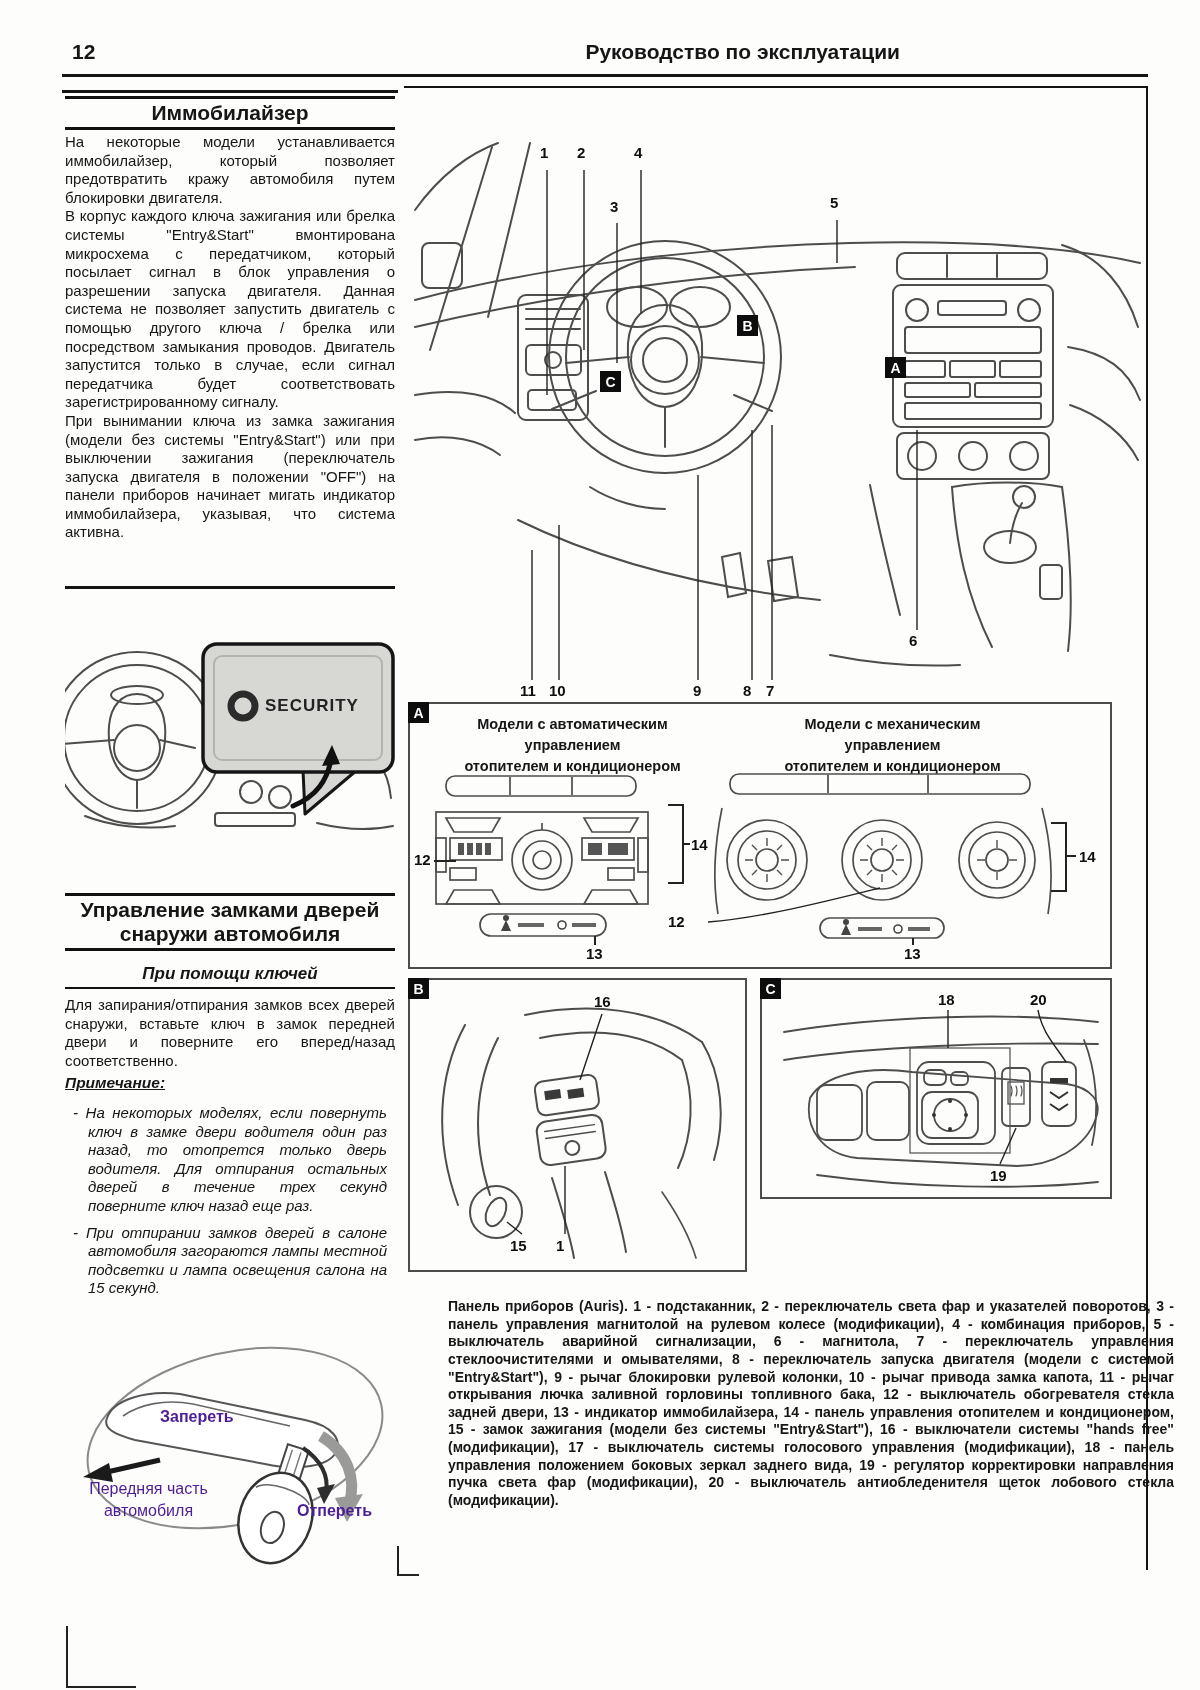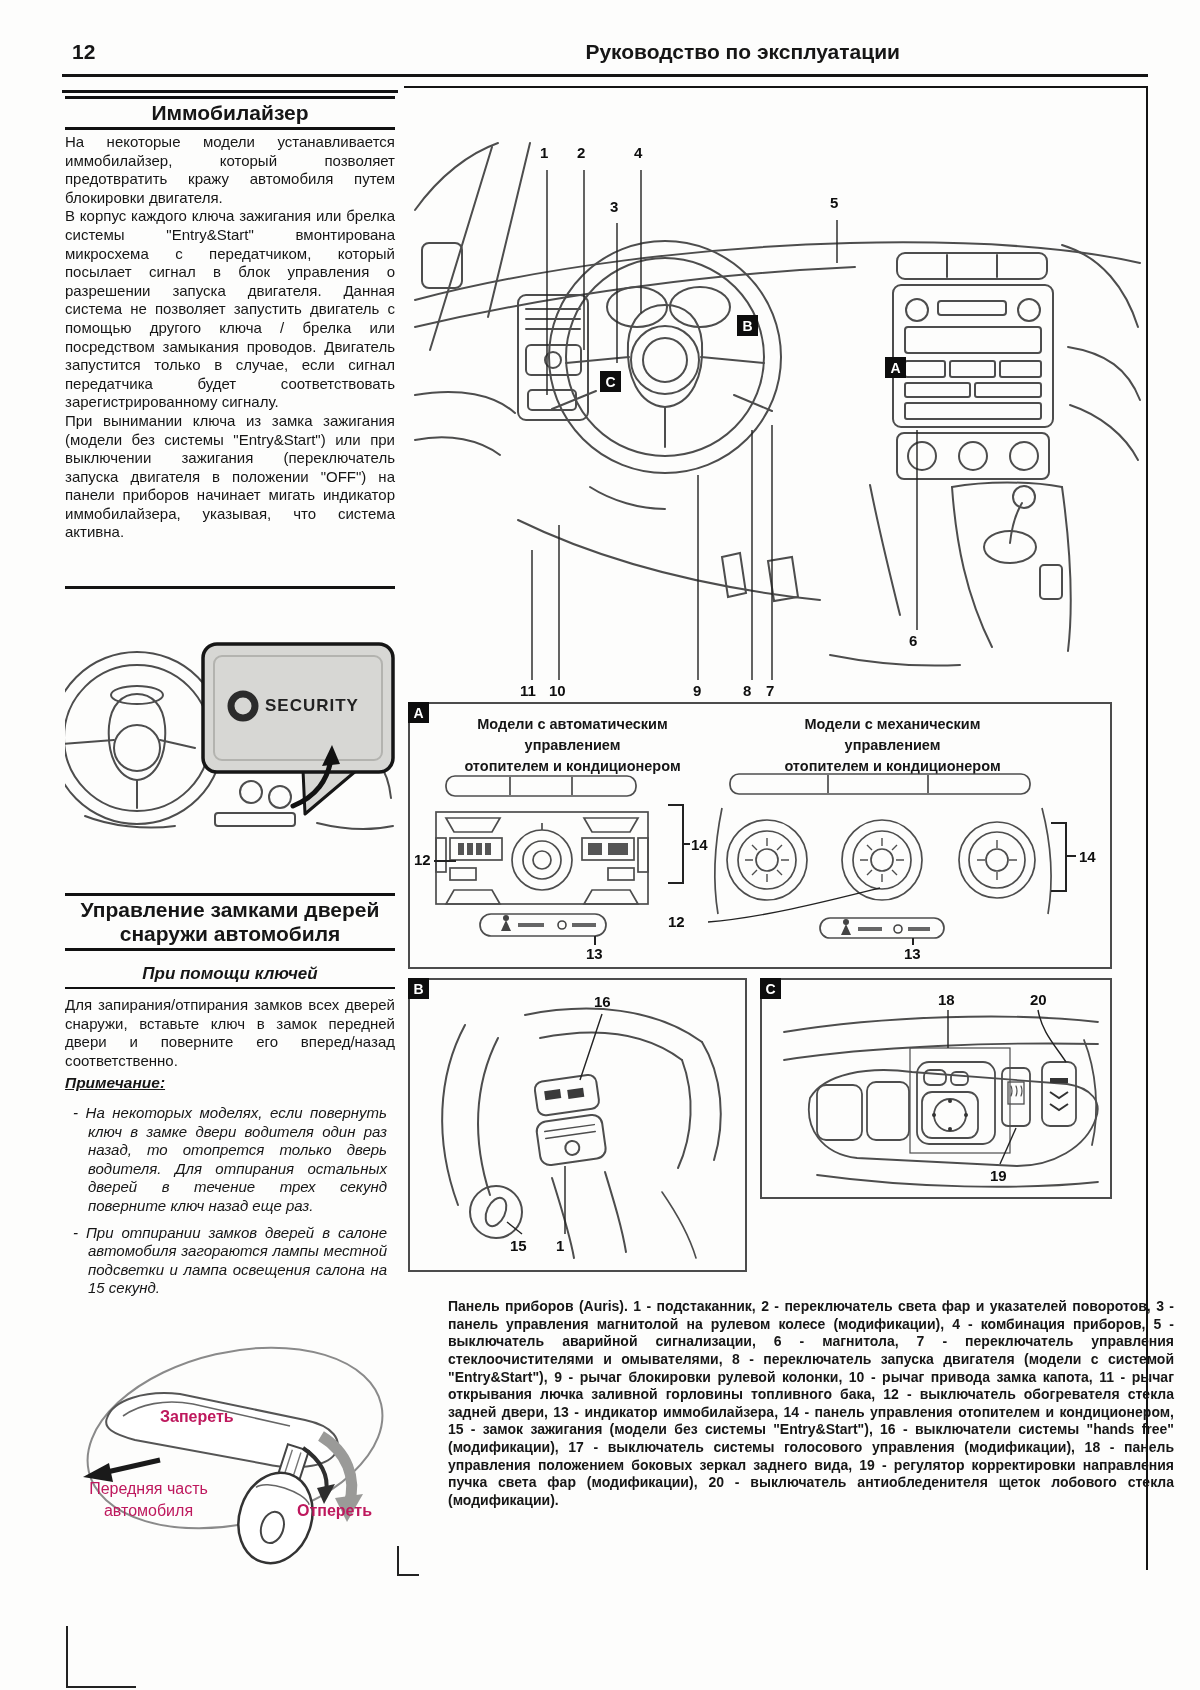--- a/index.html
+++ b/index.html
@@ -15,21 +15,21 @@
   .note-text{font-size:15px;line-height:1.24;font-style:italic;text-align:justify;}
   .note{padding-left:15px;text-indent:-15px;margin:8px;}
   .sec-box{position:absolute;border-top:3px solid #111;border-bottom:3px solid #111;text-align:center;}
   .sec-title{font-weight:bold;font-size:21px;line-height:1.15;margin:2px 0;}
   .sub-box{position:absolute;border-bottom:2px solid #111;text-align:center;}
   .sub-title{font-weight:bold;font-style:italic;font-size:17px;margin:1px 0 3px 0;}
   .pa-head{position:absolute;font-weight:bold;font-size:14.5px;line-height:1.45;text-align:center;}
   .pa-head span{display:block;}
   .caption{position:absolute;font-weight:bold;font-size:14px;line-height:1.26;text-align:justify;margin-left:28px;}
   svg{display:block;}
-  .lbl{position:absolute;font-size:16px;color:#be185d;}
+  .lbl{position:absolute;font-size:16px;color:#4c1d95;}
 </style>
 </head>
 <body>
 
 <div class="page">
 
   <div class="abs" style="left:72px;top:40px;font-weight:bold;font-size:21px;">12</div>
   <div class="abs" style="left:300px;top:40px;width:600px;text-align:right;font-weight:bold;font-size:21px;">Руководство по эксплуатации</div>
   <div class="rule" style="left:62px;top:74px;width:1086px;height:3px;"></div>
   <div class="rule" style="left:62px;top:90px;width:336px;height:3px;"></div>

